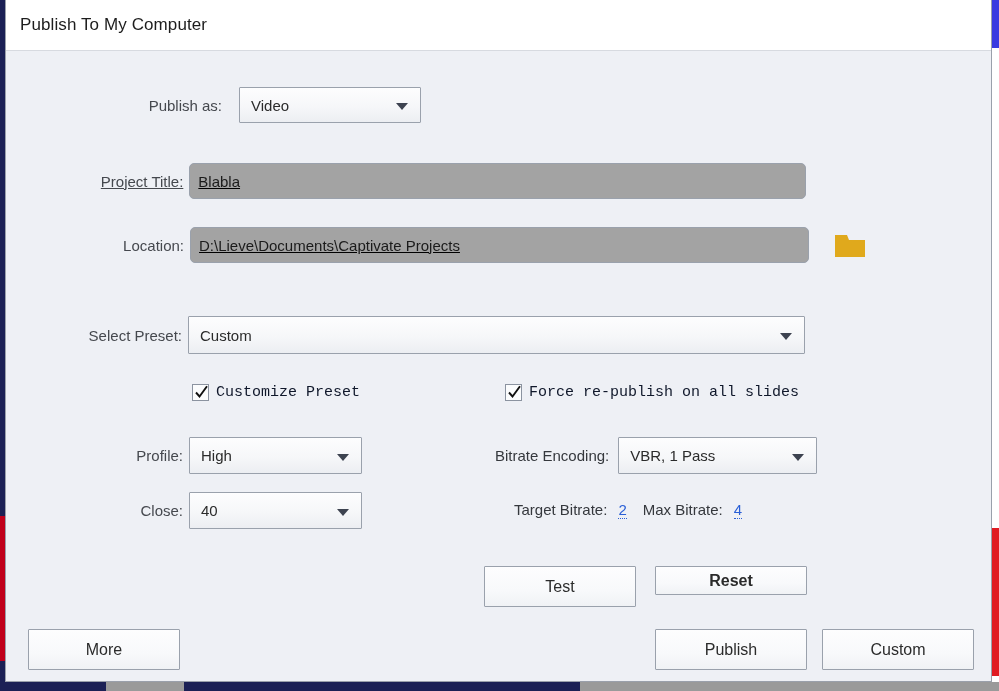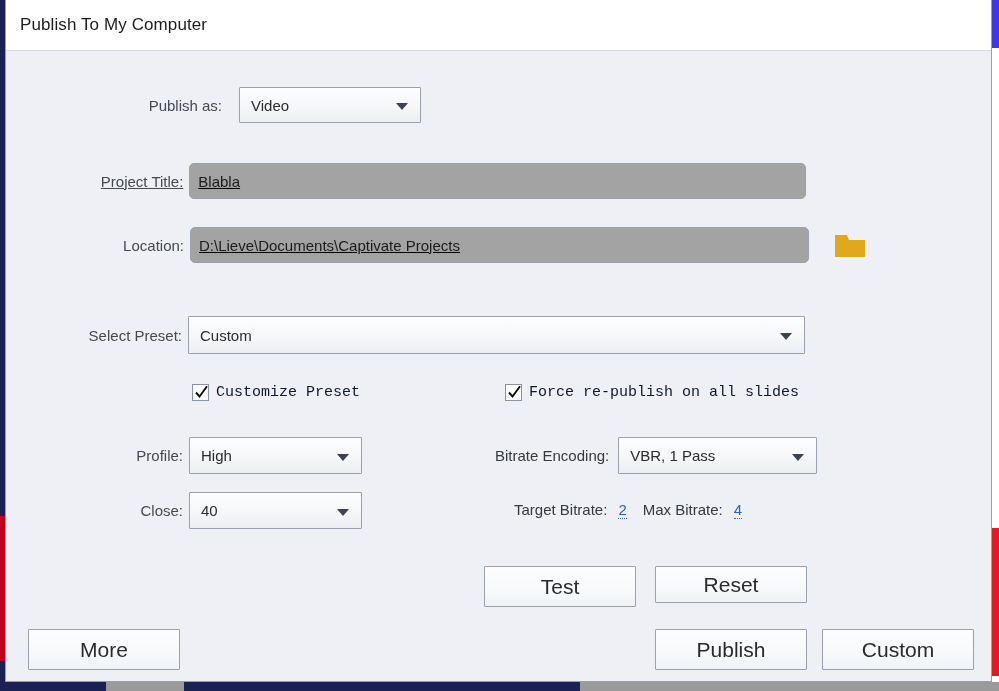--- a/index.html
+++ b/index.html
@@ -154,21 +154,21 @@
   }
 
   
   .btn {
     box-sizing: border-box;
     border: 1px solid #9aa1ac;
     background: linear-gradient(to bottom, #fdfdfe 0%, #f8f9fb 60%, #f0f2f5 100%);
     display: flex;
     align-items: center;
     justify-content: center;
-    font-size: 21px;
+    font-size: 16px;
     color: #2b2b2b;
     border-radius: 1px;
     cursor: default;
   }
 
   
   .scrub {
     font-size: 15px;
     color: #2a5fd6;
     border-bottom: 1px dotted #2a5fd6;
@@ -277,20 +277,20 @@
     </div>
 
     <div class="row" style="left:508px; top:450px; align-items:baseline;">
       <span class="lbl lbl-dark">Target Bitrate:</span>
       <span class="scrub" style="margin-left:11px;">2</span>
       <span class="lbl lbl-dark" style="margin-left:16px;">Max Bitrate:</span>
       <span class="scrub" style="margin-left:11px;">4</span>
     </div>
 
     <div class="btn" style="position:absolute; left:478px; top:515px; width:152px; height:41px;">Test</div>
-    <div class="btn" style="position:absolute; left:649px; top:515px; width:152px; height:37px;">Reset</div>
+    <div class="btn" style="position:absolute; left:649px; top:515px; width:152px; height:29px;font-weight:bold;">Reset</div>
 
     <div class="btn" style="position:absolute; left:22px; top:578px; width:152px; height:41px;">More</div>
     <div class="btn" style="position:absolute; left:649px; top:578px; width:152px; height:41px;">Publish</div>
     <div class="btn" style="position:absolute; left:816px; top:578px; width:152px; height:41px;">Custom</div>
 
   </div>
 </div>
 
 </body></html>

